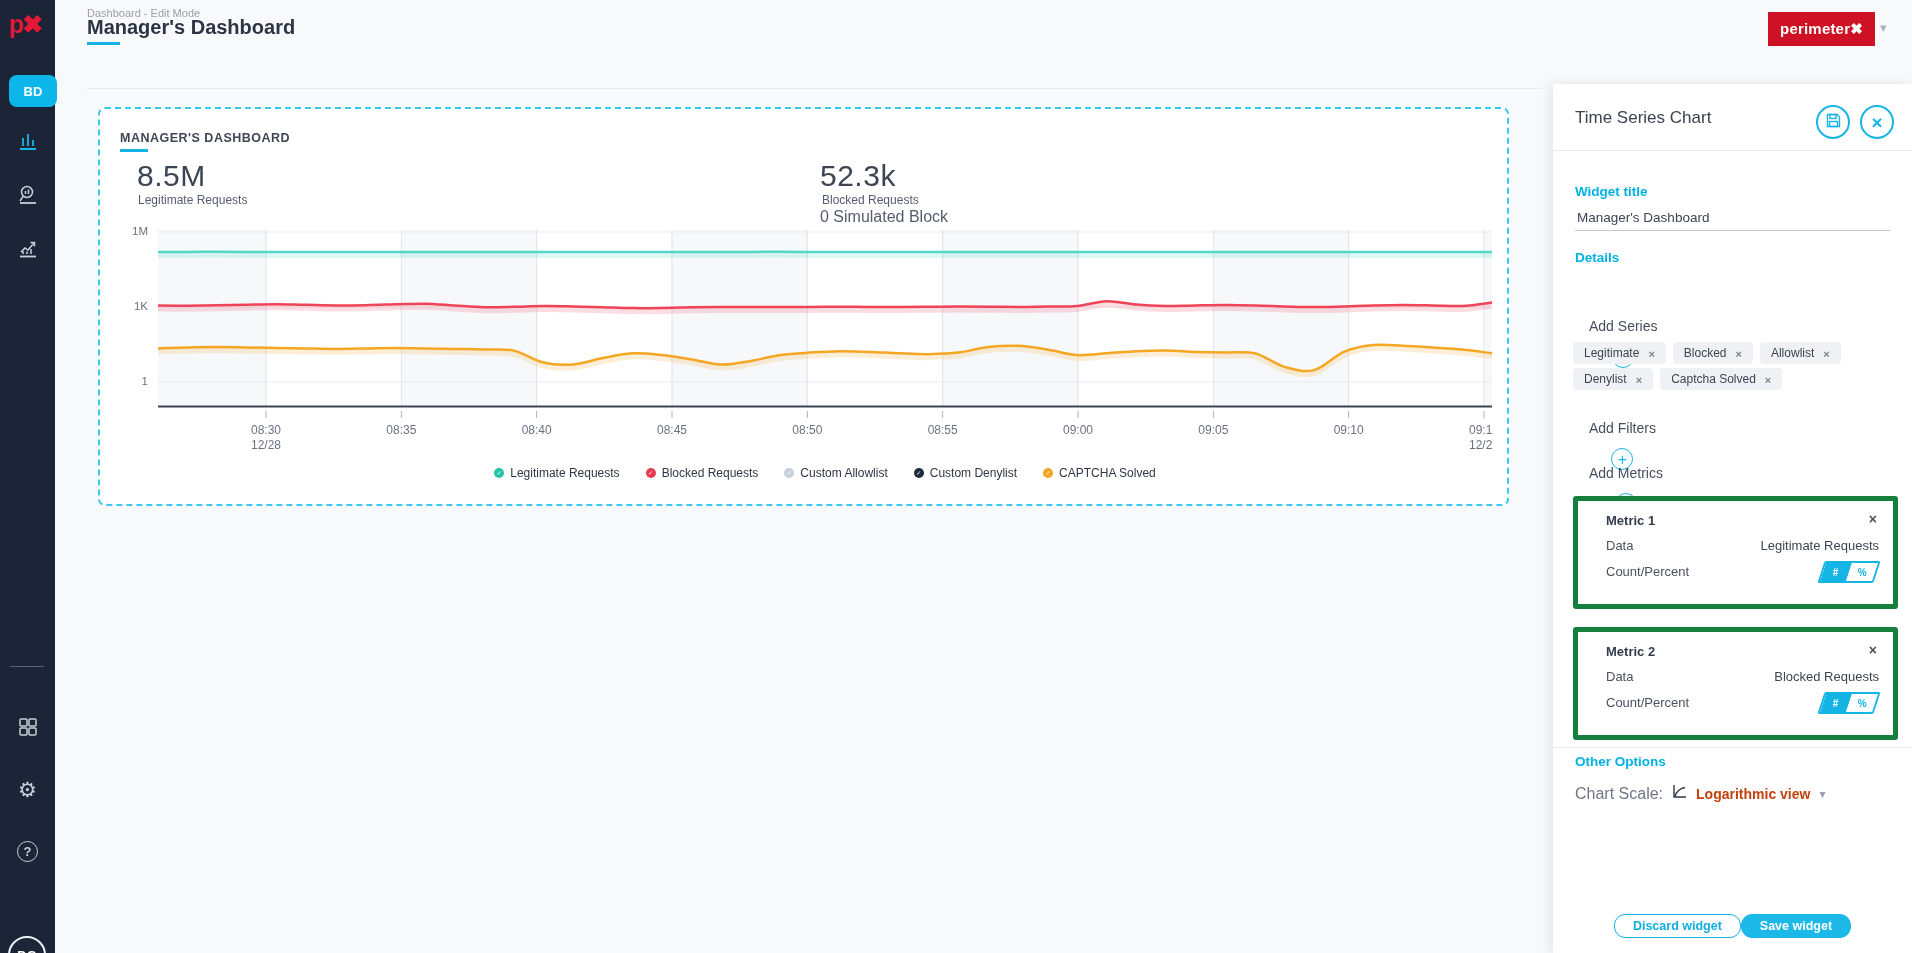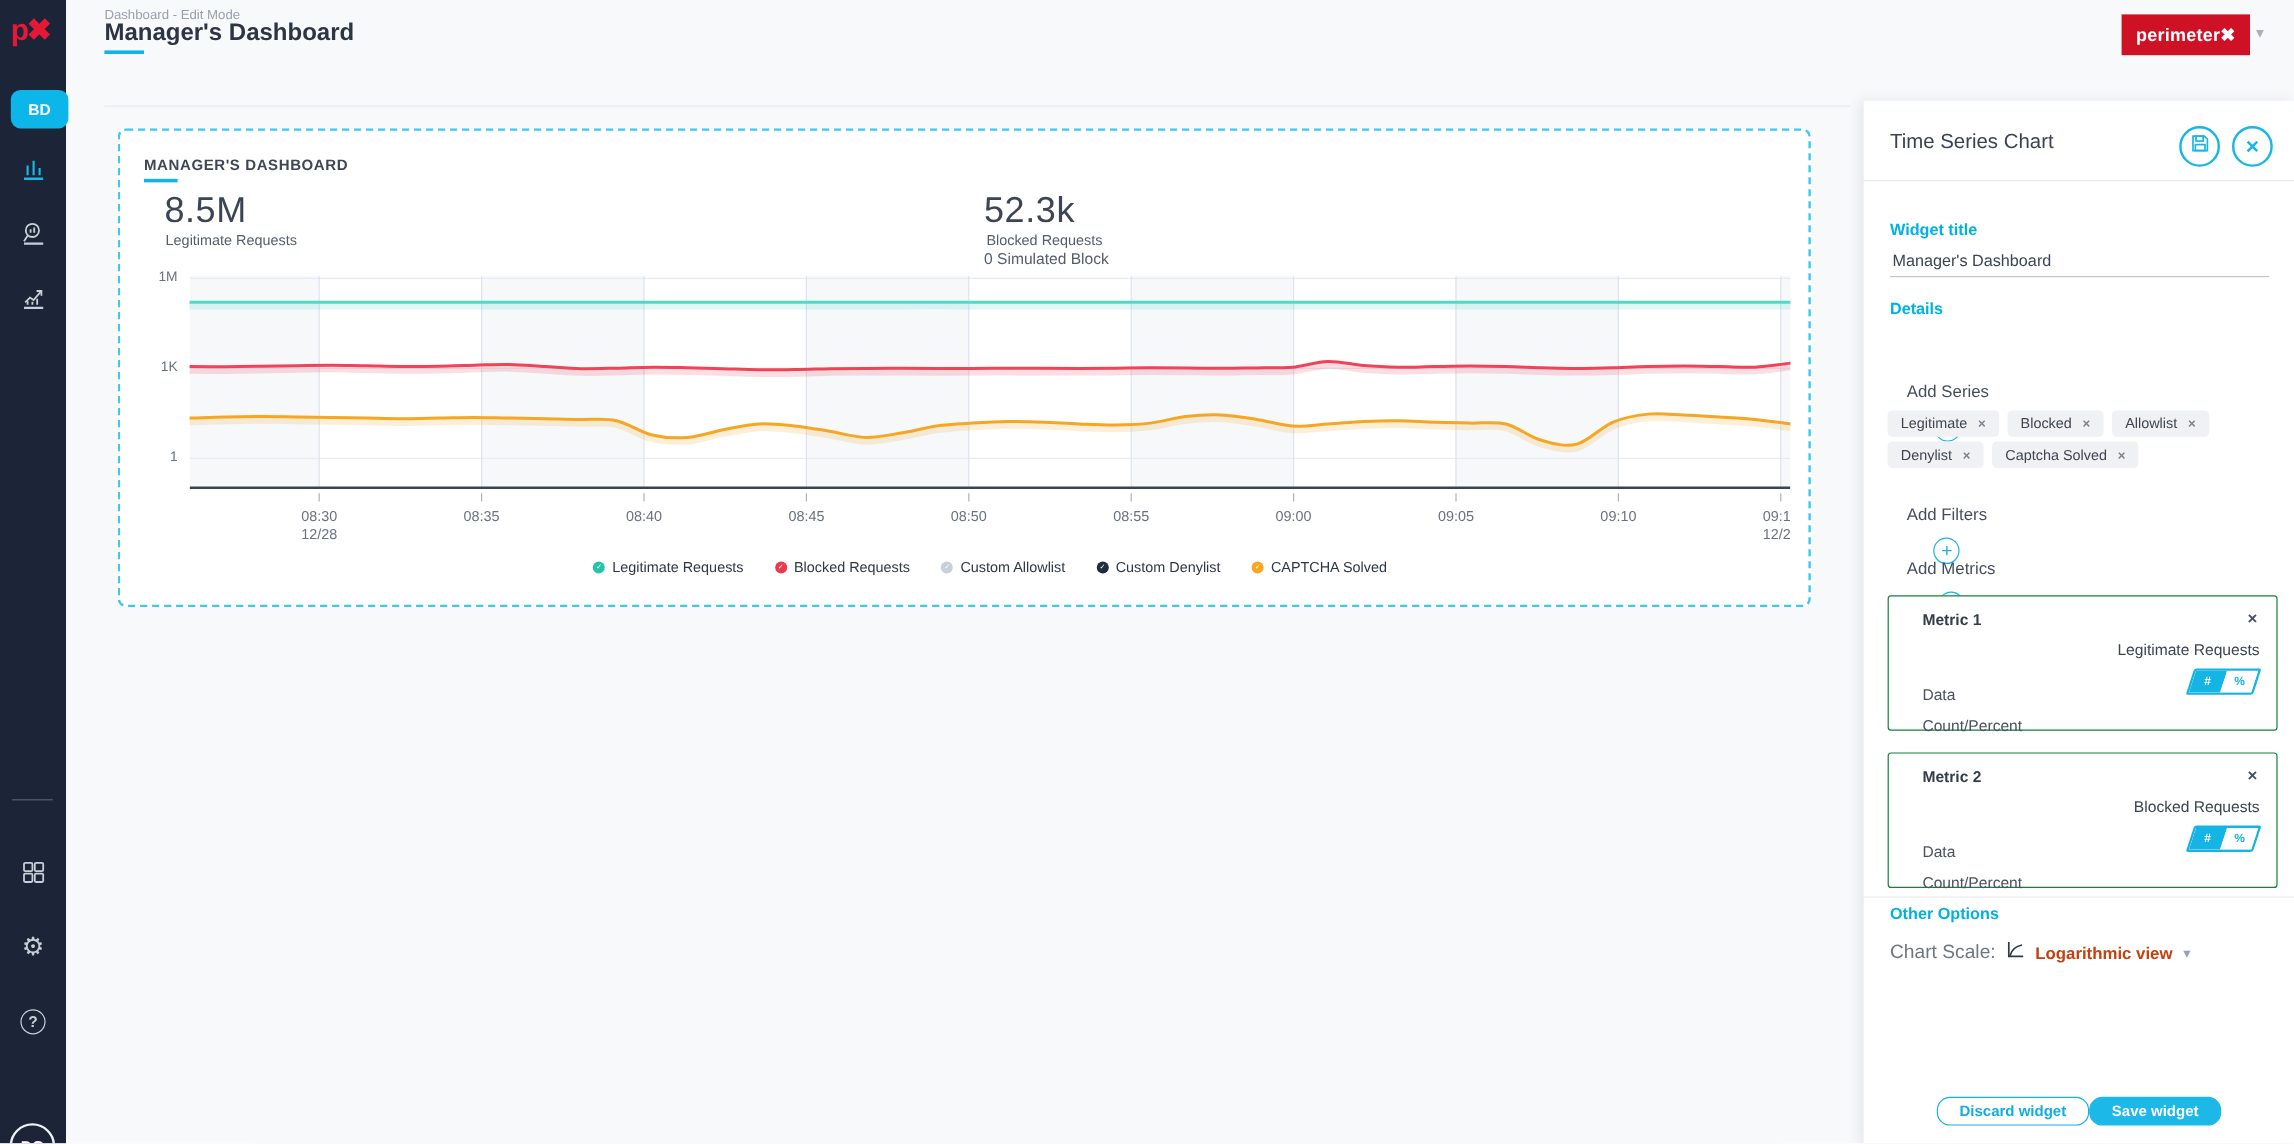--- a/index.html
+++ b/index.html
@@ -29,21 +29,21 @@
            align-items:center; justify-content:center; color:#fff; font-size:15px; font-weight:700; letter-spacing:.2px; cursor:pointer; }
   .brand-caret { position:absolute; left:1880px; top:20px; color:#a9b0bb; font-size:13px; cursor:pointer; }
 
   
   .widget { position:absolute; left:98px; top:107px; width:1411px; height:399px; background:#fff;
             border:2px dashed #3cc9f0; border-radius:7px; }
   .w-title { position:absolute; left:20px; top:22px; font-size:12.5px; font-weight:700; letter-spacing:.5px; color:#3f4654; }
   .w-title-line { position:absolute; left:20px; top:40px; width:28px; height:3px; background:#13b4e4; }
   .stat-val { position:absolute; font-size:30px; font-weight:400; color:#3d4554; letter-spacing:.5px; }
   .stat-lbl { position:absolute; font-size:12px; color:#555d6c; }
-  .stat-sub { position:absolute; font-size:13px; color:#555d6c;text-align:center; }
+  .stat-sub { position:absolute; font-size:16px; color:#555d6c;text-align:center; }
   .ylab { position:absolute; left:0; width:48px; text-align:right; font-size:11.5px; color:#6a7280; }
   .chart-wrap { position:absolute; left:58px; top:113px; width:1334px; height:230px; }
   .legend { position:absolute; left:58px; top:357px; width:1334px; display:flex; justify-content:center; gap:26px; }
   .leg-item { display:flex; align-items:center; gap:6px; cursor:pointer; }
   .leg-dot { width:10px; height:10px; border-radius:50%; display:flex; align-items:center; justify-content:center;
              color:#fff; font-size:6px; line-height:1; }
   .leg-txt { font-size:12px; color:#2f3744; }
 
   
   .panel { position:absolute; left:1553px; top:84px; width:359px; height:869px; background:#fff;
@@ -57,24 +57,24 @@
              border-bottom:1px solid #c3c9d2; font-size:13.5px; color:#3c4454; padding:5px 2px; font-family:inherit; }
   .p-input::placeholder { color:#a7aeb9; }
   .add-row { position:absolute; left:36px; display:flex; align-items:center; gap:12px;flex-direction:column; }
   .add-lbl { font-size:14px; color:#464e5e; }
   .plus-btn { width:22px; height:22px; border:1.5px solid #18b6e6; border-radius:50%; color:#18b6e6;
               font-size:16px; line-height:19px; text-align:center; cursor:pointer; background:#fff; }
   .chips { position:absolute; left:20px; top:258px; width:330px; display:flex; flex-wrap:wrap; gap:4px 7px; }
   .chip { background:#f0f1f4; border-radius:4px; padding:4px 11px; font-size:12px; color:#3d4452;
           display:flex; align-items:flex-end; gap:9px; cursor:pointer; }
   .chip-x { color:#7a828e; font-size:11px; font-weight:700; cursor:pointer; }
-  .metric-card { position:absolute; left:20px; width:325px; height:113px; border:1px solid #15803d; border-radius:3px; background:#fff; }
+  .metric-card { position:absolute; left:20px; width:325px; height:113px; border:5px solid #15803d; border-radius:3px; background:#fff; }
   .m-title { position:absolute; left:28px; top:12px; font-size:13px; font-weight:700; color:#343c4b; }
   .m-close { position:absolute; right:16px; top:10px; font-size:14px; font-weight:700; color:#4a5260; cursor:pointer; }
-  .m-lbl { position:absolute; left:28px; font-size:13px; color:#4a5260;margin-top:37px; }
+  .m-lbl { position:absolute; left:28px; font-size:13px; color:#4a5260; }
   .m-val { position:absolute; right:14px; font-size:13px; color:#3c4454; }
   .cp-toggle { position:absolute; right:16px; top:60px; width:56px; height:22px; transform:skewX(-18deg);
                border:2px solid #14b4e4; border-radius:2px; display:flex; overflow:hidden; cursor:pointer; }
   .cp-seg { flex:1; display:flex; align-items:center; justify-content:center; font-size:10px; font-weight:700; }
   .cp-seg span { transform:skewX(18deg); }
   .cp-count { background:#14b4e4; color:#fff; }
   .cp-pct { background:#fff; color:#14b4e4; }
   .p-divider2 { position:absolute; left:0; top:663px; width:359px; height:1px; background:#e9ebef; }
   .scale-row { position:absolute; left:22px; top:700px; display:flex; align-items:center; gap:9px; }
   .scale-lbl { font-size:16px; color:#6e7684; }

